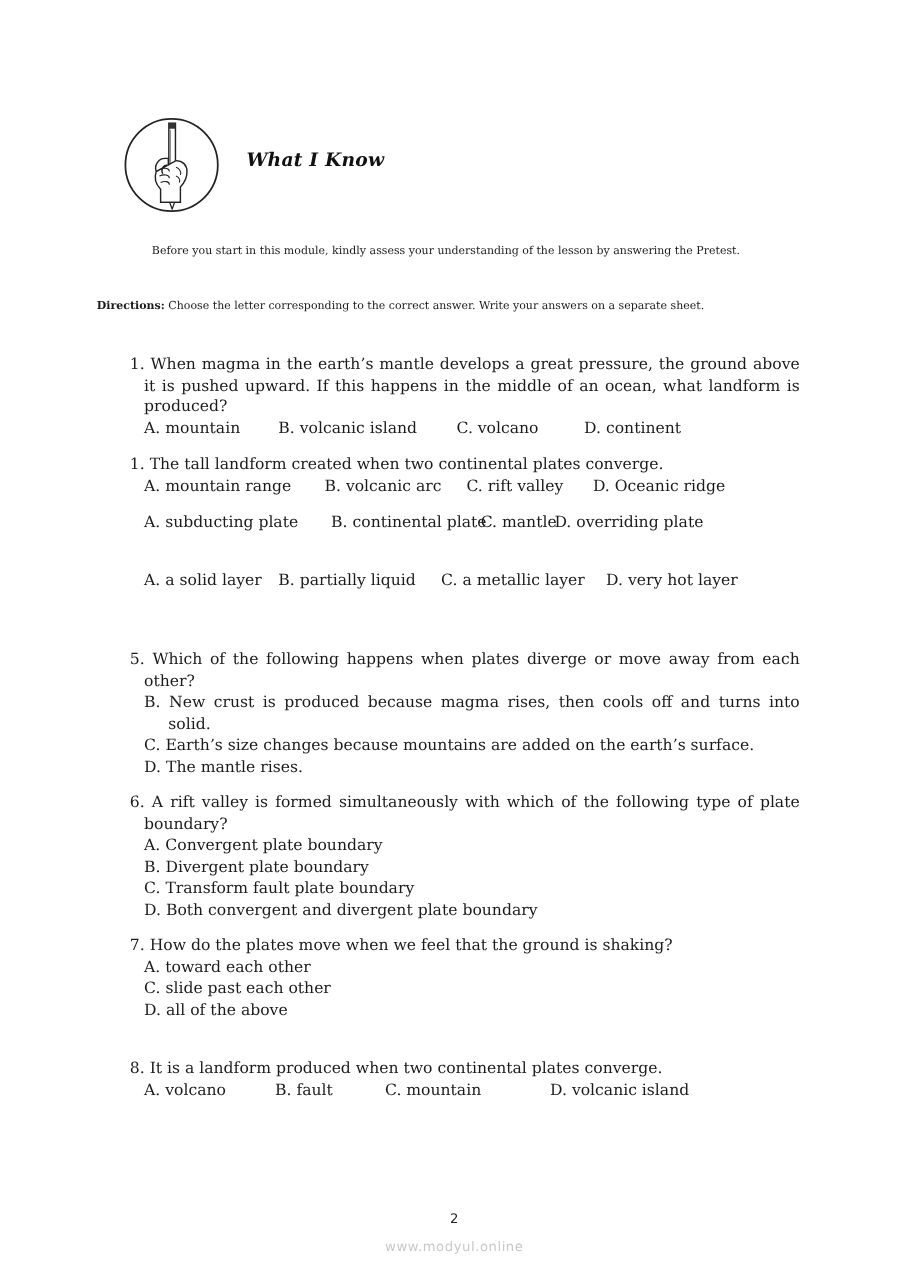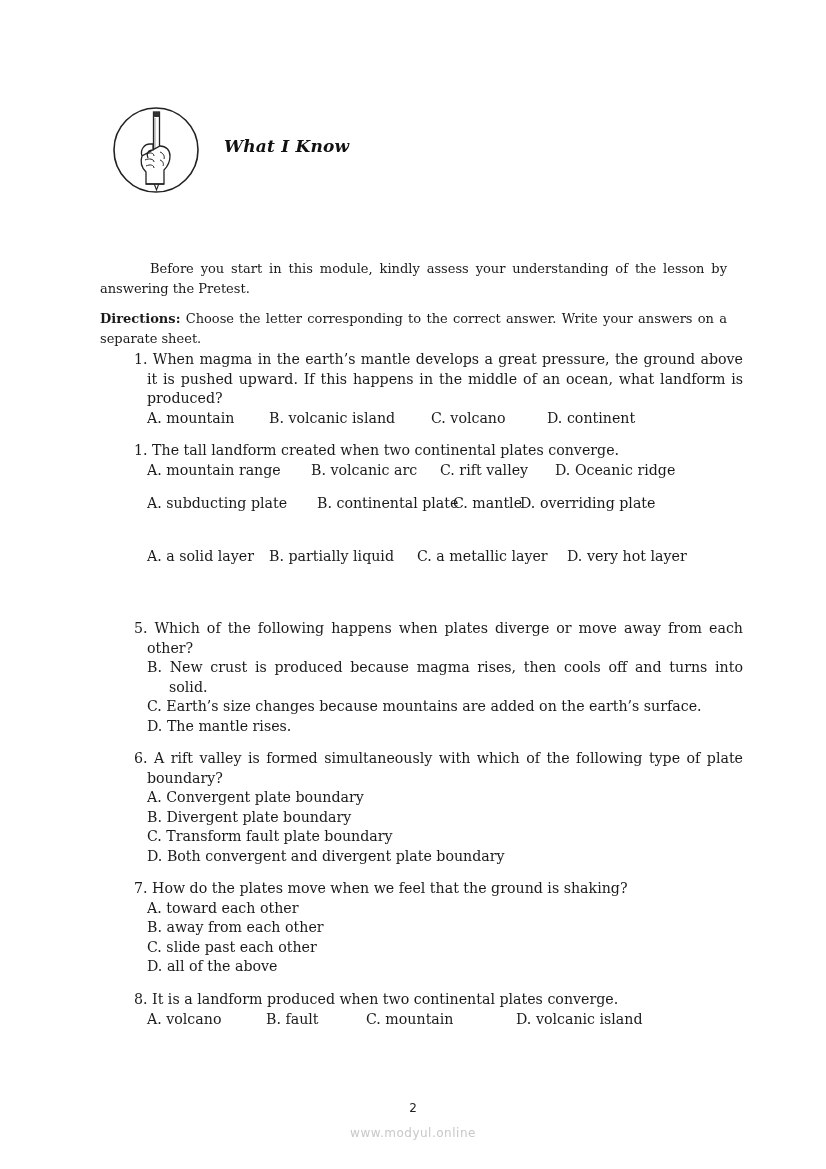--- a/index.html
+++ b/index.html
@@ -5,26 +5,26 @@
   html, body { margin: 0; padding: 0; background: #ffffff; }
   body { width: 826px; height: 1169px; position: relative; overflow: hidden;
          font-family: "DejaVu Serif", "Liberation Serif", serif; color: #1a1a1a; }
   .page { position: absolute; left: 0; top: 0; width: 826px; height: 1169px; }
 
   .header { position: absolute; left: 112px; top: 106px; height: 92px; width: 400px; }
   .icon-circle { position: absolute; left: 0; top: 0; width: 88px; height: 88px; }
   .title { position: absolute; left: 112px; top: 30px; font-family: "DejaVu Serif", serif;
            font-weight: bold; font-style: italic; font-size: 17px; color: #111; letter-spacing: 0.2px; }
 
-  .text { position: absolute; left: 100px; width: 627px; font-size: 13px; line-height: 19.5px; margin-top: 40px; }
+  .text { position: absolute; left: 88px; width: 627px; font-size: 10px; line-height: 19.5px; }
   .justify { text-align: justify; }
   .indent-first { text-indent: 50px; }
   .bold { font-weight: bold; }
 
-  .q { position: absolute; left: 116px; width: 627px; font-size: 14.2px; line-height: 19.5px; margin-top: 28px; }
+  .q { position: absolute; left: 100px; width: 627px; font-size: 14.2px; line-height: 19.5px; }
   .q-stem { padding-left: 31px; text-indent: -13px; text-align: justify; }
   .opt-row { padding-left: 31px; white-space: pre; }
   .opt-row span { display: inline-block; }
   .opt-line { padding-left: 31px; }
   .opt-hang { padding-left: 53px; text-indent: -22px; text-align: justify; }
 
   .page-num { position: absolute; left: 0; width: 826px; top: 1101px; text-align: center;
               font-family: "DejaVu Sans", sans-serif; font-size: 12px; color: #222; }
   .watermark { position: absolute; left: 0; width: 826px; top: 1126px; text-align: center;
                font-family: "DejaVu Sans", sans-serif; font-size: 12px; color: #c8c8c8; letter-spacing: 0.5px; }
@@ -86,21 +86,20 @@
     <div class="q-stem">6. A rift valley is formed simultaneously with which of the following type of plate boundary?</div>
     <div class="opt-line">A. Convergent plate boundary</div>
     <div class="opt-line">B. Divergent plate boundary</div>
     <div class="opt-line">C. Transform fault plate boundary</div>
     <div class="opt-line">D. Both convergent and divergent plate boundary</div>
   </div>
 
   <div class="q" style="top:851px;">
     <div class="q-stem">7. How do the plates move when we feel that the ground is shaking?</div>
     <div class="opt-line">A. toward each other</div>
-    <div class="opt-line">B. away from each other</div>
     <div class="opt-line">C. slide past each other</div>
     <div class="opt-line">D. all of the above</div>
   </div>
 
   <div class="q" style="top:962px;">
     <div class="q-stem">8. It is a landform produced when two continental plates converge.</div>
     <div class="opt-row"><span style="width:119px">A. volcano</span><span style="width:100px">B. fault</span><span style="width:150px">C. mountain</span><span>D. volcanic island</span></div>
   </div>
 
   <div class="page-num">2</div>

